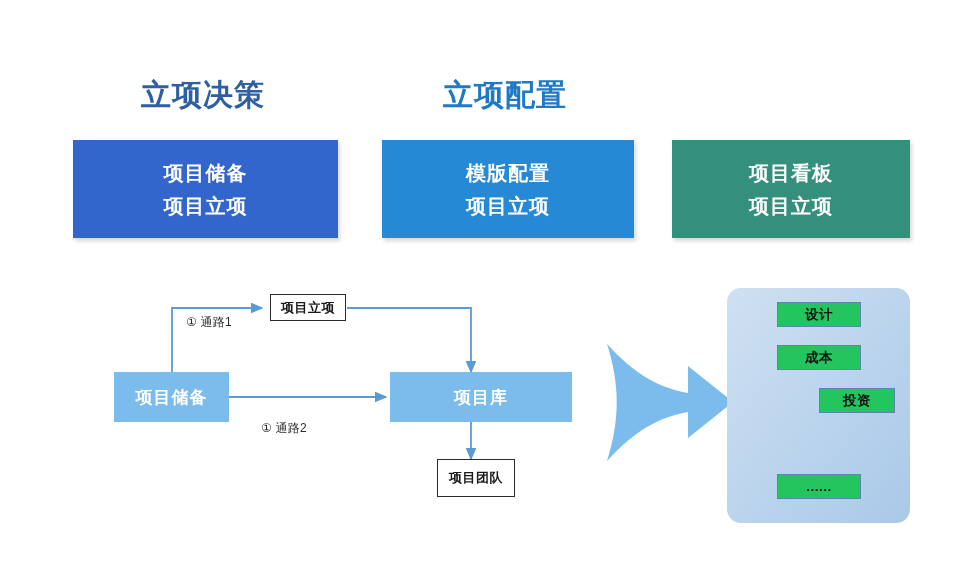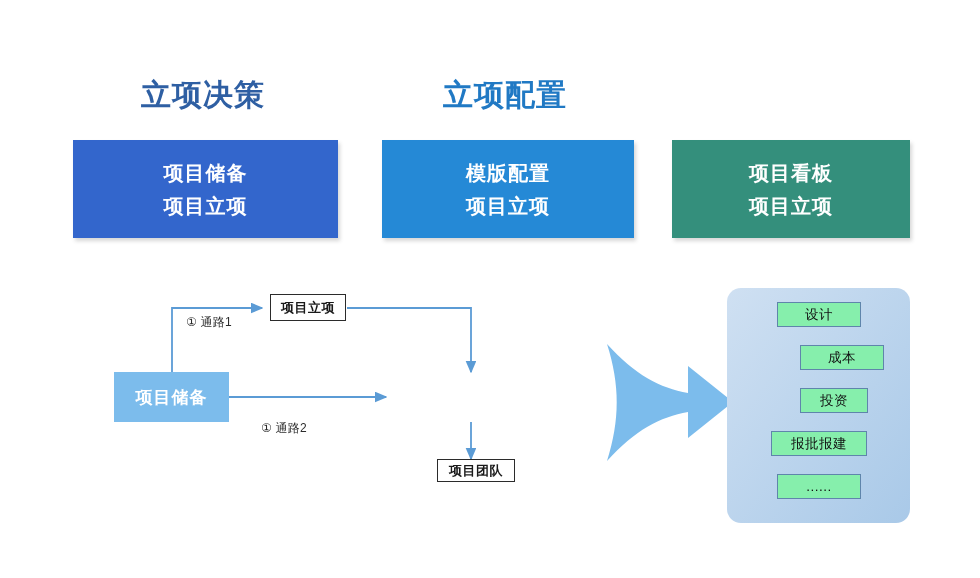--- a/index.html
+++ b/index.html
@@ -94,28 +94,28 @@
   
   .app-panel {
     position: absolute;
     box-sizing: border-box;
     border-radius: 14px;
     background: linear-gradient(to bottom right, #CFE0F2, #A9C9E8);
   }
   .app-chip {
     position: absolute;
     box-sizing: border-box;
-    background: #86efac;
+    background: #22c55e;
     border: 1.3px solid #5f85ab;
     display: flex;
     align-items: center;
     justify-content: center;
     color: #111111;
     font-size: 13.5px;
-    font-weight: normal;
+    font-weight: bold;
     letter-spacing: 0.5px;
     white-space: nowrap;
   }
 </style>
 </head>
 <body>
 
 <div id="canvas">
 
   <div class="pillar-title" style="left:68px; top:80px; width:270px; color:#2E5FA3;">立项决策</div>
@@ -159,27 +159,27 @@
              C 635,375 660,388 688,393
              L688,366 L733,402 L688,438 L688,412
              C 660,417 635,430 607,461
              C 620,420 620,385 607,344 Z" fill="#7CBCEC"></path>
   </svg>
 
   <div class="flow-box-outline" style="left:270px; top:294px; width:76px; height:27px;">项目立项</div>
 
   <div class="flow-box-solid" style="left:114px; top:372px; width:115px; height:50px;">项目储备</div>
 
+  <div class="flow-box-solid" style="left:390px; top:372px; width:182px; height:50px;">项目库</div>
 
-  <div class="flow-box-outline" style="left:437px; top:459px; width:78px; height:23px;">项目团队</div>
+  <div class="flow-box-outline" style="left:437px; top:459px; width:78px; height:38px;">项目团队</div>
 
   <div class="flow-label" style="left:186px; top:314px;">① 通路1</div>
   <div class="flow-label" style="left:261px; top:420px;">① 通路2</div>
 
   <div class="app-panel" style="left:727px; top:288px; width:183px; height:235px;"></div>
 
   <div class="app-chip" style="left:777px; top:302px; width:84px; height:25px;">设计</div>
-  <div class="app-chip" style="left:777px; top:345px; width:84px; height:25px;margin-left:23px;">成本</div>
-  <div class="app-chip" style="left:800px; top:388px; width:68px; height:25px;">投资</div>
-  <div class="app-chip" style="left:771px; top:431px; width:96px; height:25px;">报批报建</div>
+  <div class="app-chip" style="left:777px; top:345px; width:84px; height:25px;">成本</div>
+  <div class="app-chip" style="left:819px; top:388px; width:76px; height:25px;">投资</div>
   <div class="app-chip" style="left:777px; top:474px; width:84px; height:25px;">......</div>
 
 </div>
 
 </body></html>

